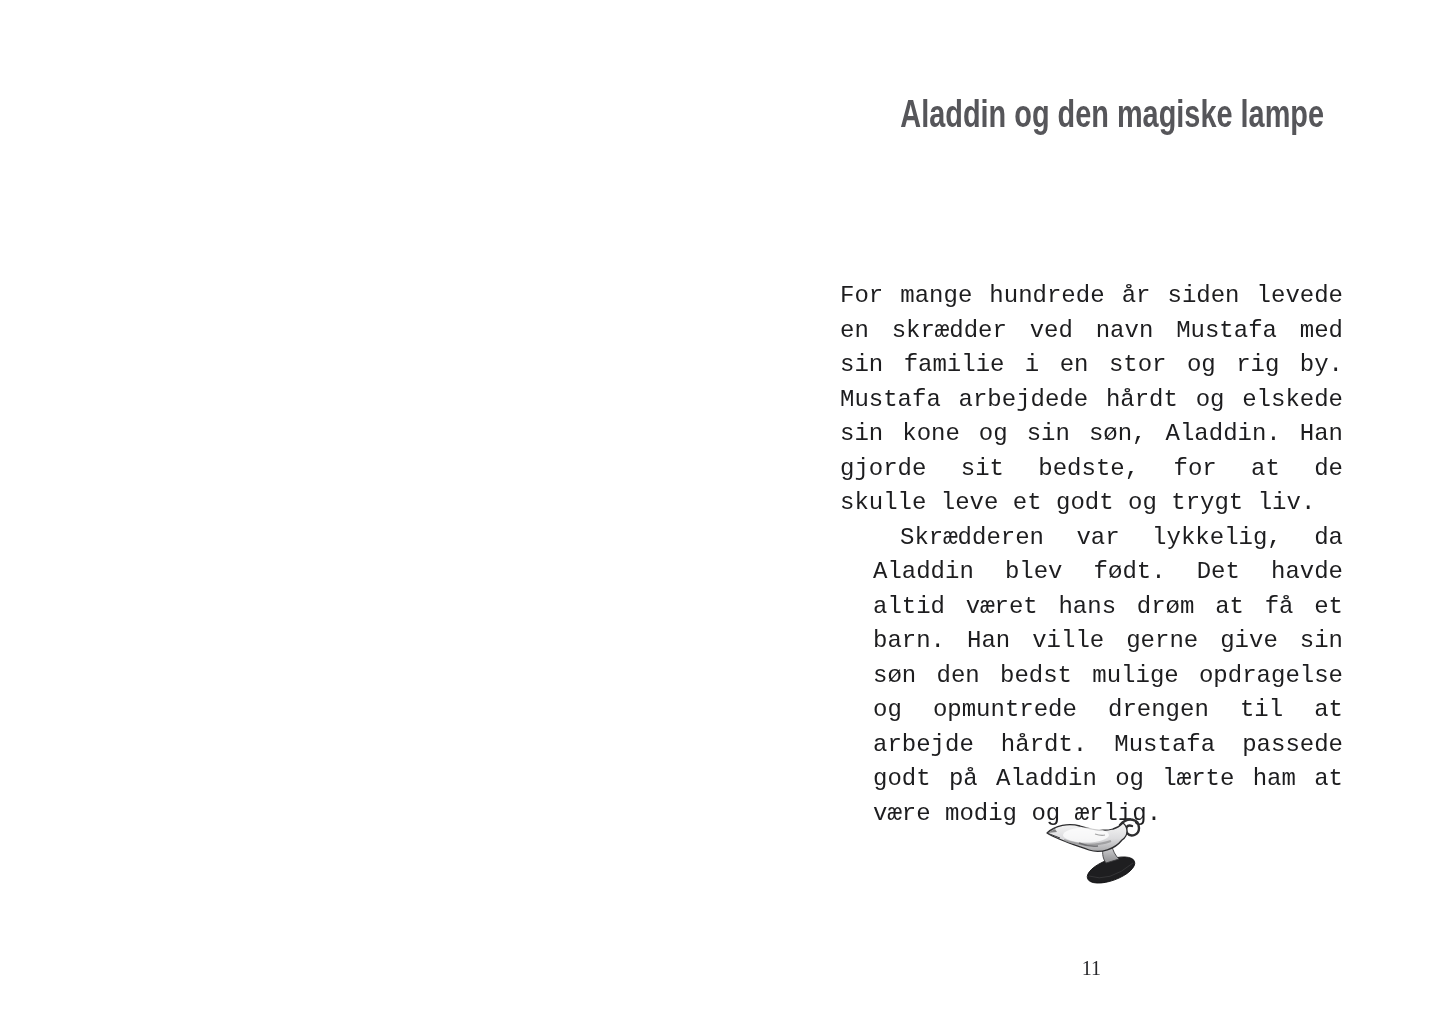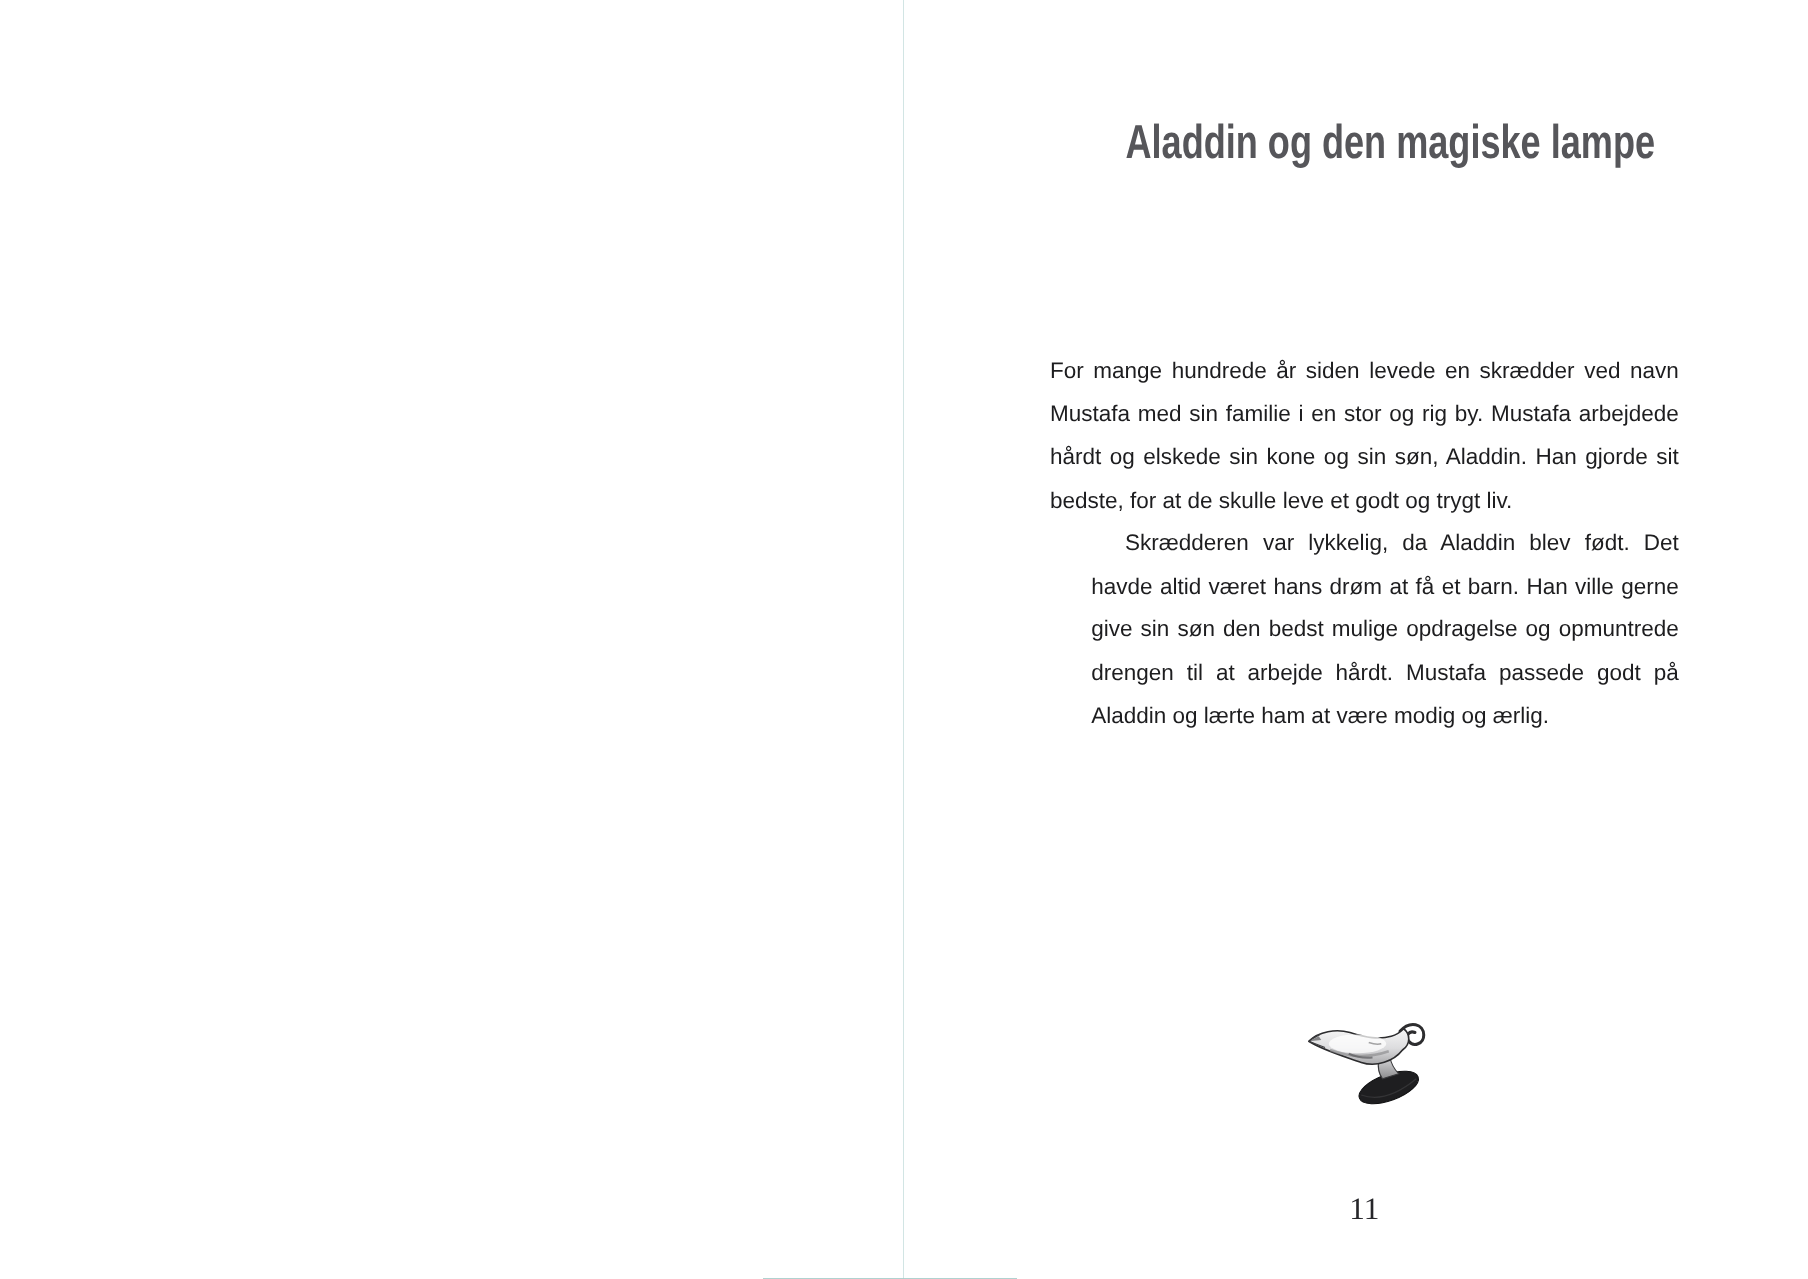--- a/index.html
+++ b/index.html
@@ -4,21 +4,21 @@
 <style>
   html, body {
     margin: 0;
     padding: 0;
     background: #ffffff;
   }
   .spread {
     position: relative;
     width: 1446px;
     height: 1023px;
-    background: #0f766e;
+    background: #000000;
     overflow: hidden;
   }
   .page {
     position: absolute;
     top: 0;
     width: 723px;
     height: 1023px;
     background: #ffffff;
   }
   .page-left  { left: 0; }
@@ -40,22 +40,22 @@
     transform: scaleX(0.76);
     transform-origin: 50% 50%;
     letter-spacing: 0;
   }
 
   .body-text {
     position: absolute;
     left: 117px;
     top: 279px;
     width: 503px;
-    font-family: Liberation Sans, sans-serif;
-    font-size: 18px;
+    font-family: Liberation Mono, monospace;
+    font-size: 24px;
     line-height: 34.5px;
     color: #1d1d1f;
     text-align: justify;
     text-justify: inter-word;
   }
   .body-text p {
     margin: 0;
     padding: 0;
   }
   .body-text p:not(:first-child) {
@@ -71,21 +71,21 @@
     height: 84px;
   }
 
   .page-number {
     position: absolute;
     left: 117px;
     top: 956px;
     width: 503px;
     text-align: center;
     font-family: "Liberation Serif", "DejaVu Serif", serif;
-    font-size: 25px;
+    font-size: 20px;
     line-height: 24px;
     color: #26262a;
   }
 </style>
 </head>
 <body>
 
 <div class="spread">
 
   <div class="page page-left"></div>

